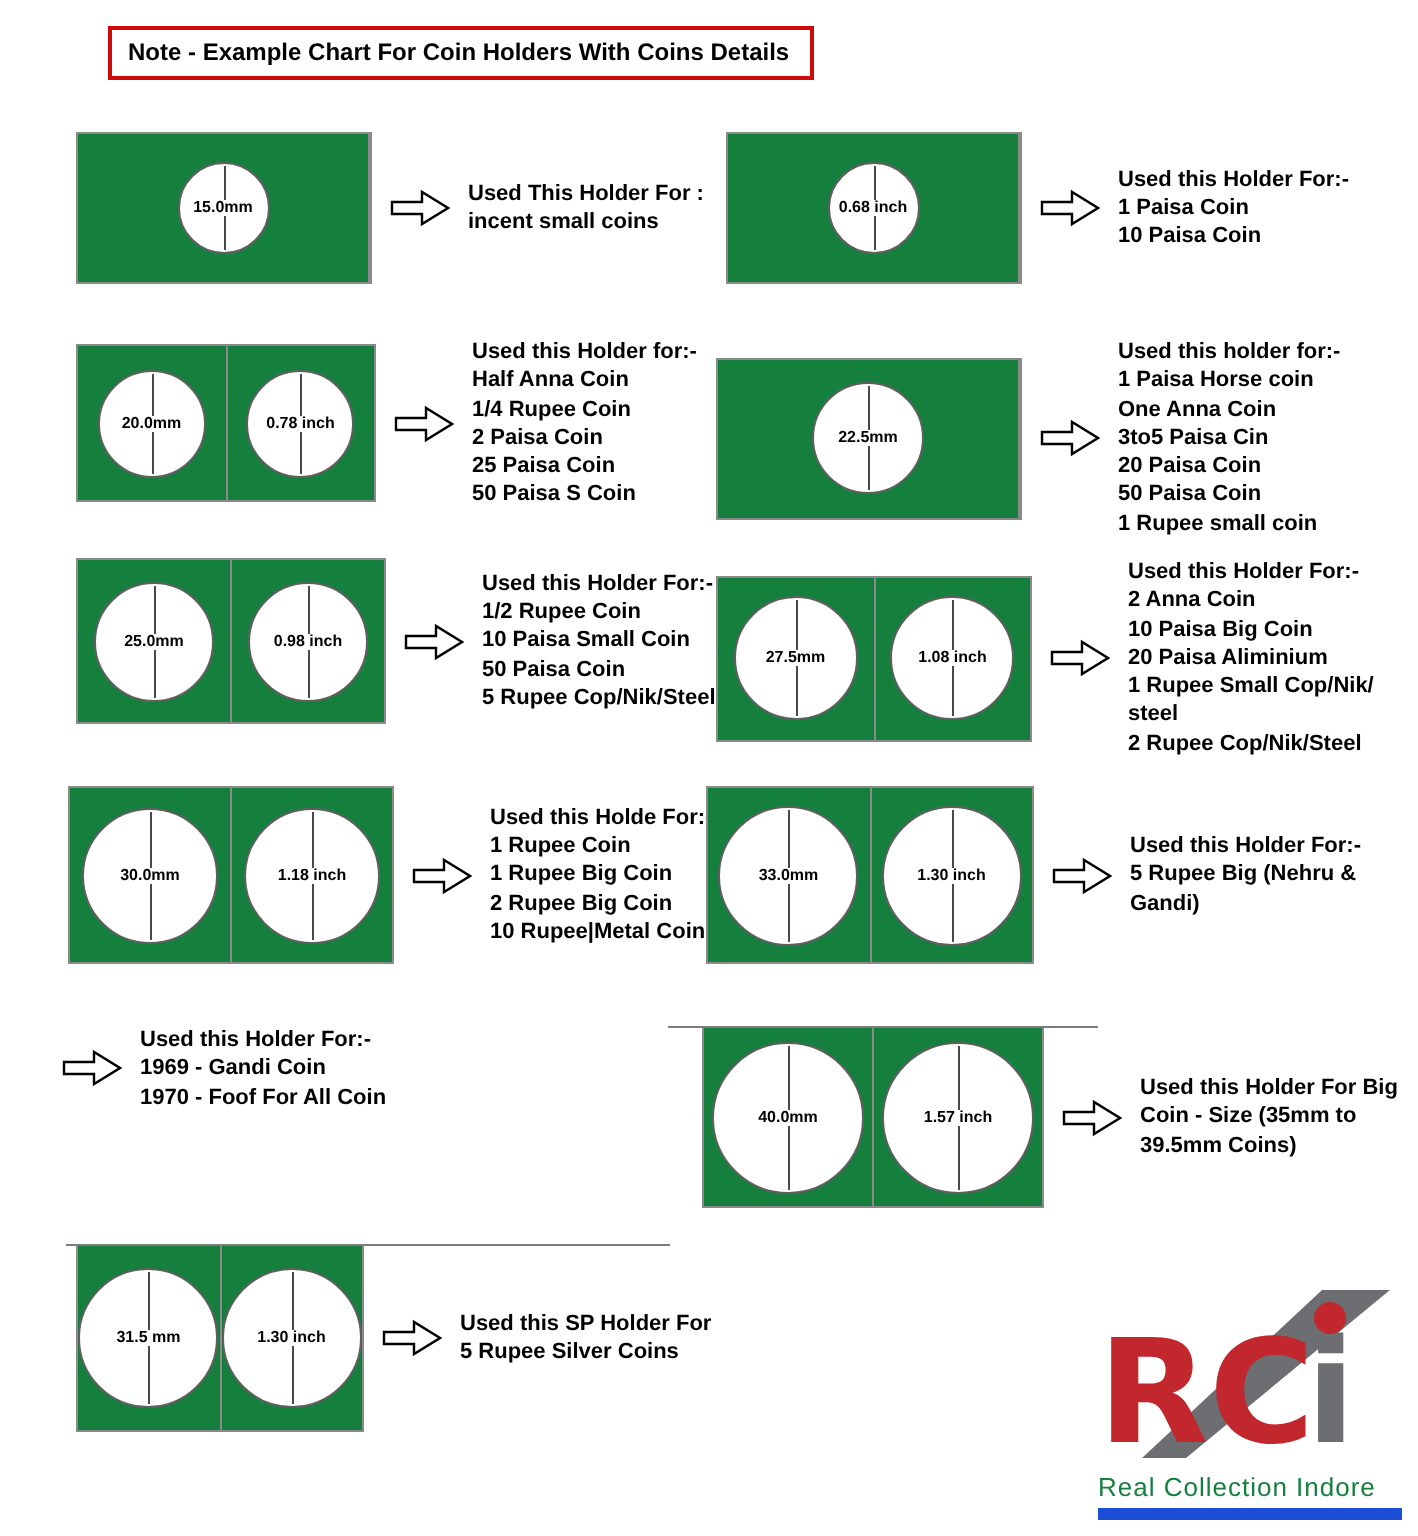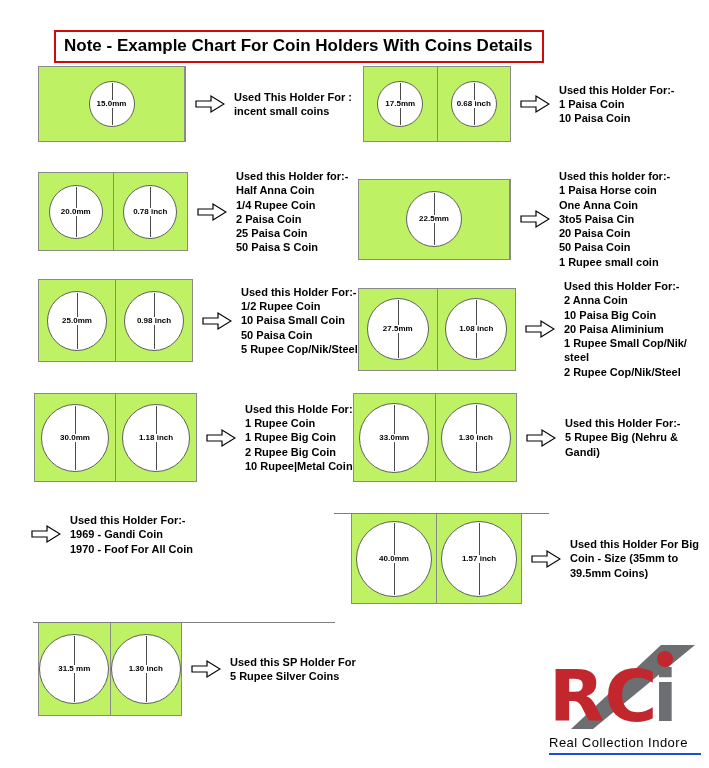--- a/index.html
+++ b/index.html
@@ -2,31 +2,31 @@
 <html><head>
 <meta charset="utf-8">
 <style>
   html,body{margin:0;padding:0;}
   body{
     width:709px;height:768px;position:relative;background:#ffffff;
     font-family:"Liberation Sans", sans-serif;color:#000;
     overflow:hidden;
   }
   .title-box{
-    position:absolute;left:54px;top:30px;
+    position:absolute;left:54px;top:13px;
     border:2px solid #cf0a0a;background:#fff;
     padding:4px 10px 5px 8px;
-    font-size:17px;font-weight:bold;white-space:nowrap;
+    font-size:12px;font-weight:bold;white-space:nowrap;
   }
   .entry{
     position:absolute;display:flex;align-items:center;gap:9px;
   }
   .holder{
     width:var(--cw);height:var(--ch);
-    border:1px solid #8a8a8a;background:#bef264;
+    border:1px solid #8a8a8a;background:#15803d;
     display:flex;position:relative;flex:0 0 auto;
   }
   .cell{flex:1;display:flex;align-items:center;justify-content:center;}
   .cell:first-child{border-right:1px solid #8a8a8a;}
   .coin{
     width:var(--coin);height:var(--coin);
     border:1px solid #5f5f5f;border-radius:50%;
     position:relative;background:#fff;flex:0 0 auto;
   }
   .coin::before{
@@ -48,22 +48,22 @@
   .arrow{flex:0 0 auto;}
   .desc{
     font-size:11px;font-weight:bold;line-height:1.3;
     white-space:pre-line;
   }
   .logo{
     position:absolute;left:549px;top:645px;width:152px;text-align:left;
   }
   .logo-caption{
     margin-top:2px;
-    font-size:13px;color:#000000;letter-spacing:0.5px;
-    border-bottom:2px solid #1d4ed8;padding-bottom:3px;white-space:nowrap;
+    font-size:13px;color:#15803d;letter-spacing:0.5px;
+    border-bottom:6px solid #1d4ed8;padding-bottom:3px;white-space:nowrap;
   }
 </style>
 </head>
 <body>
 
 <div class="title-box">Note - Example Chart For Coin Holders With Coins Details</div>
 
 <div class="entry" style="left:38px;top:66px;--cw:146px;--ch:74px;--coin:44px;">
   <div class="holder">
     <div class="cell">
@@ -173,25 +173,20 @@
   </div>
   <svg class="arrow" width="30" height="22" viewBox="0 0 30 22">
       <polygon points="1,8 16,8 16,3 29,11 16,19 16,14 1,14" fill="#fff" stroke="#000" stroke-width="1.2"></polygon>
     </svg>
   <div class="desc">Used this SP Holder For
 5 Rupee Silver Coins</div>
 </div>
 
 <div class="entry" style="left:363px;top:66px;--cw:146px;--ch:74px;--coin:44px;">
   <div class="holder">
-    <div class="cell">
-      <div class="coin">
-          <span class="coin-label">17.5mm</span>
-        </div>
-    </div>
     <div class="cell">
       <div class="coin">
           <span class="coin-label">0.68 inch</span>
         </div>
     </div>
   </div>
   <svg class="arrow" width="30" height="22" viewBox="0 0 30 22">
       <polygon points="1,8 16,8 16,3 29,11 16,19 16,14 1,14" fill="#fff" stroke="#000" stroke-width="1.2"></polygon>
     </svg>
   <div class="desc">Used this Holder For:-

